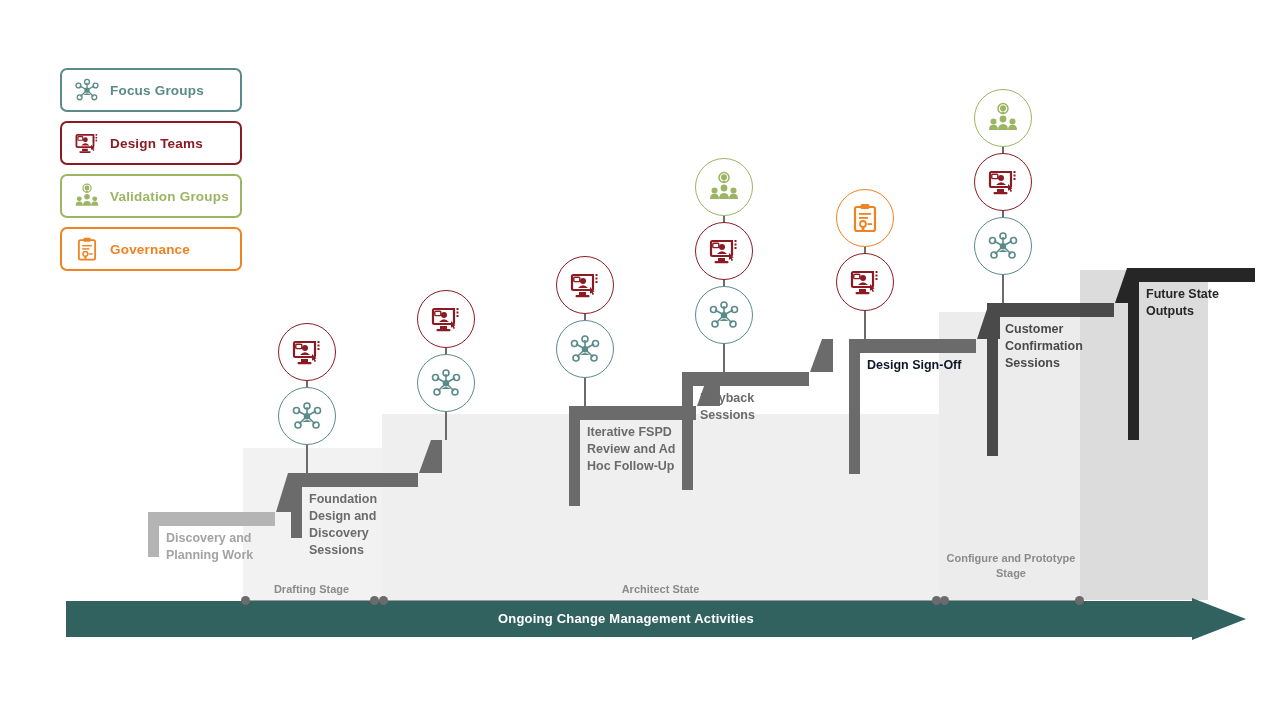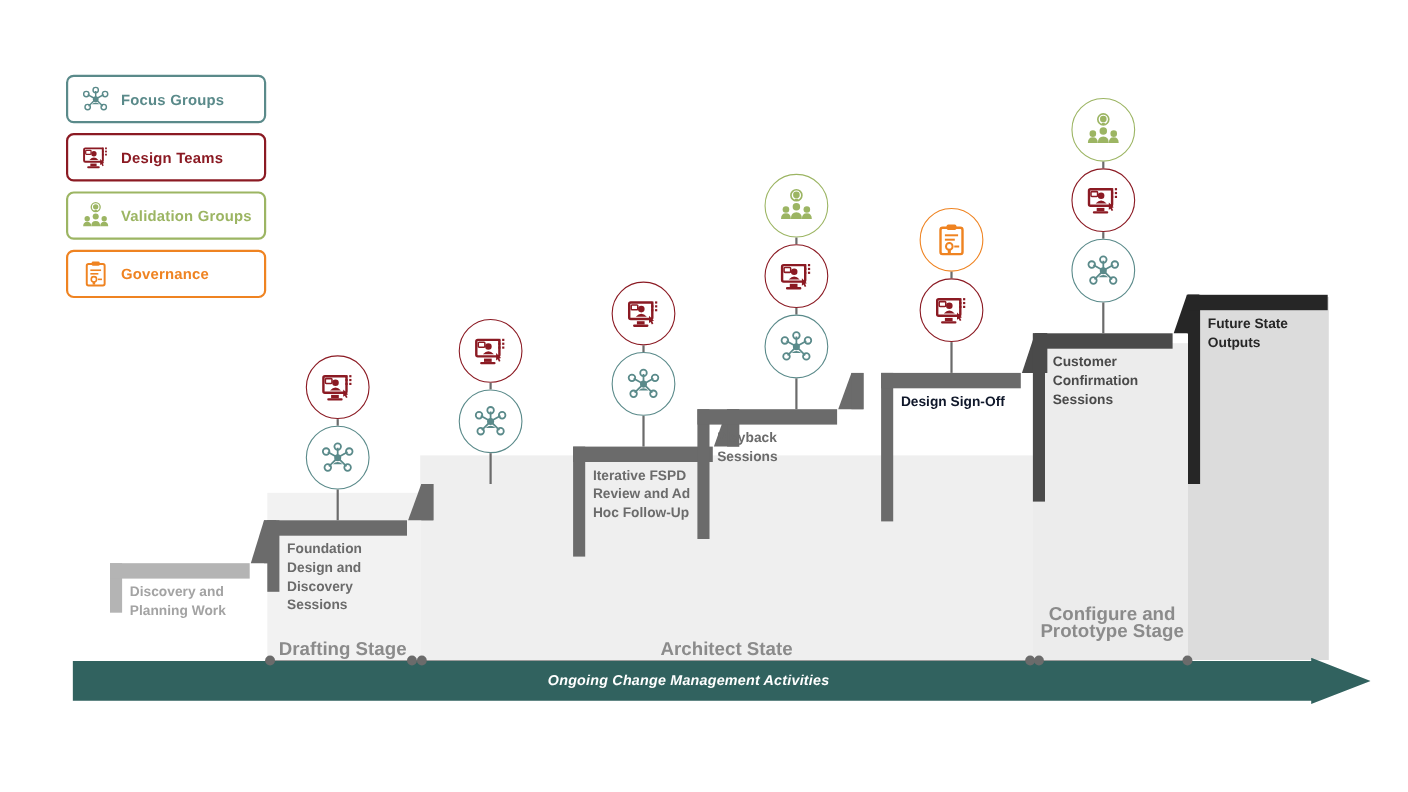--- a/index.html
+++ b/index.html
@@ -19,39 +19,39 @@
     background:#fff;
   }
   .legend-icon{width:34px;height:34px;margin-left:8px;margin-right:6px;
      display:flex;align-items:center;justify-content:center;flex:none;}
   .legend-label{font-size:13.5px;font-weight:bold;letter-spacing:.2px;}
 
   
   .bgpanel{position:absolute;bottom:120px;}
 
   
-  .step{position:absolute;}
+  .step{position:absolute;margin-left:48px;}
   .step .vbar{position:absolute;left:0;top:0;width:11px;}
   .step .hbar{position:absolute;left:0;top:0;height:14px;}
   .step .tri{position:absolute;width:0;height:0;}
   .step .label{
     position:absolute;font-size:12.5px;font-weight:bold;line-height:17px;
     color:#6b6b6b;
   }
 
   
   .iconstack{position:absolute;display:flex;flex-direction:column;align-items:center;}
   .connector{width:2px;background:#6b6b6b;}
   .circ{border-radius:50%;border:1.6px solid #000;background:#fff;
         display:flex;align-items:center;justify-content:center;box-sizing:border-box;}
 
   
   .axis{position:absolute;left:245px;top:600px;height:1.5px;background:#9a9a9a;}
   .axis-dot{position:absolute;width:9px;height:9px;border-radius:50%;background:#6b6b6b;top:596px;}
-  .stage-label{position:absolute;font-size:17px;font-weight:bold;color:#8b8b8b;
+  .stage-label{position:absolute;font-size:11px;font-weight:bold;color:#8b8b8b;
      text-align:center;line-height:15px;}
 
   
   .ongoing-wrap{position:absolute;left:66px;top:598px;width:1180px;height:42px;}
   .ongoing-text{position:absolute;left:0;top:598px;width:1120px;height:40px;
      display:flex;align-items:center;justify-content:center;
      color:#fff;font-size:13px;font-weight:bold;letter-spacing:.2px;}
 </style>
 </head>
 <body>
@@ -145,21 +145,21 @@
       </div>
     </div>
 
   <div class="axis" style="width:837px;"></div>
 
   <div class="ongoing-wrap">
     <svg width="1180" height="42" viewBox="0 0 1180 42">
       <polygon points="0,3 1126,3 1126,0 1180,21 1126,42 1126,39 0,39" fill="#31625f"></polygon>
     </svg>
   </div>
-  <div class="ongoing-text" style="left:66px;font-style:italic;">Ongoing Change Management Activities</div>
+  <div class="ongoing-text" style="left:66px;">Ongoing Change Management Activities</div>
 <div class="step" style="left: 100px; top: 512px; width: 127px; height: 86px;">
       <div class="vbar" style="height: 44.72px; background: rgb(180, 180, 180);"></div>
       <div class="hbar" style="width: 127px; background: rgb(180, 180, 180);"></div>
       <div class="label" style="color: rgb(163, 163, 163); left: 18px; top: 18px; width: 105px;">Discovery and Planning Work</div>
       <div class="tri" style="left: 128px; top: -39px; border-left: 12px solid transparent; border-bottom: 39px solid rgb(107, 107, 107); border-right: 11px solid rgb(107, 107, 107);"></div>
     </div>
     <div class="step" style="left: 243px; top: 473px; width: 127px; height: 125px;">
       <div class="vbar" style="height: 65px; background: rgb(107, 107, 107);"></div>
       <div class="hbar" style="width: 127px; background: rgb(107, 107, 107);"></div>
       <div class="label" style="color: rgb(107, 107, 107); left: 18px; top: 18px; width: 105px;">Foundation Design and Discovery Sessions</div>

